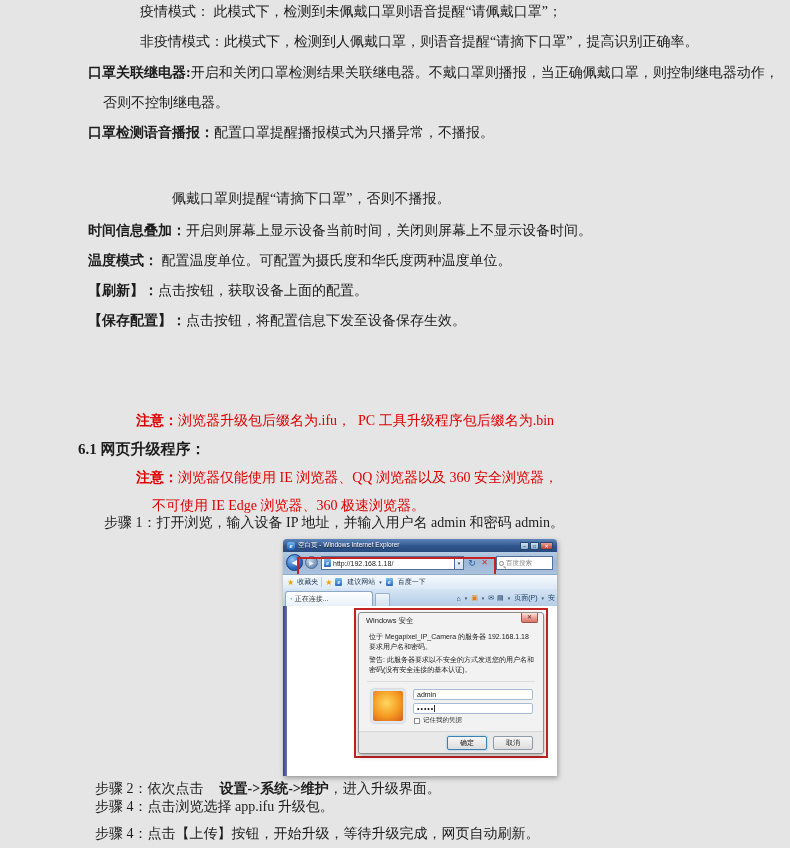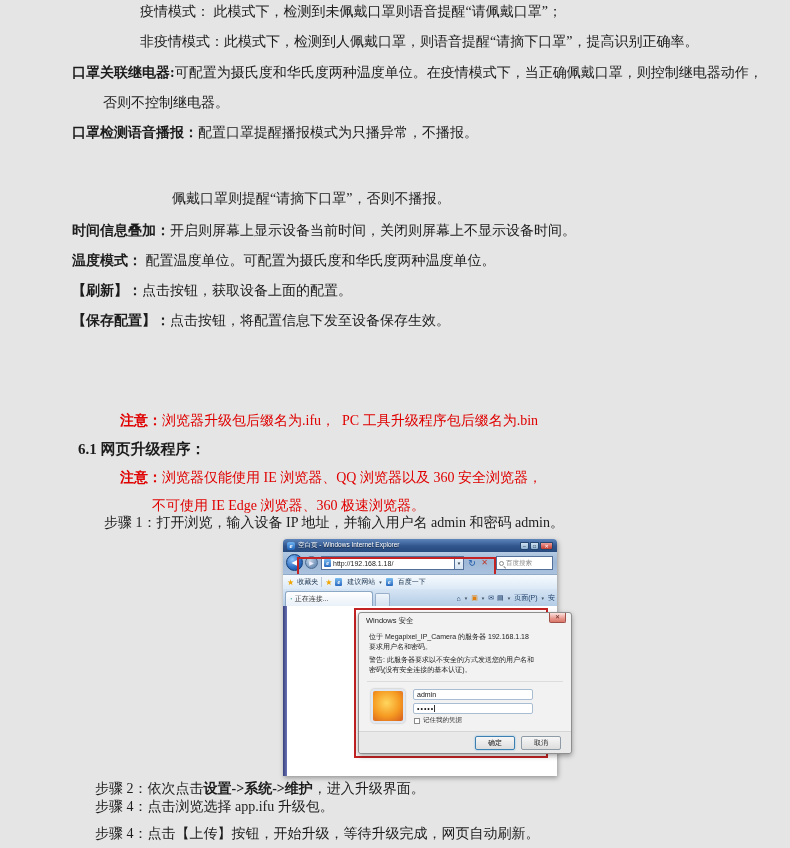--- a/index.html
+++ b/index.html
@@ -1,19 +1,19 @@
 <!DOCTYPE html>
 <html><head>
 <meta charset="utf-8">
 <style>
   html,body{margin:0;padding:0;background:#fff;}
   #page{position:relative;width:790px;height:848px;background:#e5e5e5;overflow:hidden;
         font-family:"Liberation Serif","DejaVu Serif",serif;color:#1c1c1c;}
   .ln{position:absolute;font-size:14px;line-height:20px;white-space:nowrap;}
-  .b{font-weight:bold;}
+  .b{font-weight:bold;margin-left:16px;}
   .red{color:#e00000;}
   .pre{white-space:pre;}
   .h1{font-size:20px;font-weight:bold;letter-spacing:1px;}
   .h2{font-size:15px;font-weight:bold;}
 
   
   #shot{position:absolute;left:283px;top:539px;width:274px;height:237px;
         font-family:"Liberation Sans","DejaVu Sans",sans-serif;
         box-shadow:1px 2px 5px rgba(0,0,0,.35);border-radius:4px 4px 0 0;}
   #shot *{box-sizing:border-box;}
@@ -72,21 +72,21 @@
   .tabstub{width:15px;height:13px;background:linear-gradient(#eef4fa,#d4e2f0);border:1px solid #9ab0ca;
         border-bottom:none;border-radius:2px 2px 0 0;margin-left:2px;}
   .cmds{margin-left:auto;display:flex;align-items:center;gap:3px;font-size:7px;color:#1d3d66;
         white-space:nowrap;padding-bottom:3px;}
   .feeds{color:#e08010;}
 
   .pagearea{position:absolute;left:0;top:67px;right:0;bottom:0;background:#fff;}
   .leftstrip{position:absolute;left:0;top:0;width:4px;bottom:0;background:linear-gradient(90deg,#39407e,#6a74b4);}
 
   .ann2{position:absolute;left:71px;top:69px;width:194px;height:150px;border:2px solid #c42323;}
-  .dlg{position:absolute;left:75px;top:73px;width:214px;height:142px;background:#f2f2f2;border:1px solid #8e8e8e;
+  .dlg{position:absolute;left:75px;top:73px;width:186px;height:142px;background:#f2f2f2;border:1px solid #8e8e8e;
         border-radius:3px;box-shadow:0 2px 5px rgba(0,0,0,.35);}
   .dlg-title{position:absolute;left:7px;top:3px;font-size:7.5px;color:#1a1a1a;}
   .dlg-close{position:absolute;right:5px;top:0;width:17px;height:10px;border:1px solid #a05048;border-top:none;
         background:linear-gradient(#fbe3df,#e8988e 60%,#d9776a);border-radius:0 0 2px 2px;
         font-size:6px;line-height:9px;text-align:center;color:#5d1f18;}
   .dlg-msg{position:absolute;left:10px;top:19px;width:166px;font-size:7px;line-height:9.5px;color:#1a1a1a;
         white-space:normal;}
   .dlg-warn{position:absolute;left:10px;top:42px;width:166px;font-size:7px;line-height:9.5px;color:#1a1a1a;
         white-space:normal;}
   .dlg-hr{position:absolute;left:8px;right:8px;top:68px;height:1px;background:#dcdcdc;}
@@ -106,21 +106,21 @@
   .btn.ok{right:56px;border-color:#3c7fb1;box-shadow:0 0 2px #7ab8e0;}
   .btn.cancel{right:10px;}
 </style>
 </head>
 <body>
 
 <div id="page">
 
   <div class="ln" style="left:140px;top:2px"><span>疫情模式：</span><span> 此模式下，检测到未佩戴口罩则语音提醒“请佩戴口罩”；</span></div>
   <div class="ln" style="left:140px;top:32px"><span>非疫情模式：</span><span>此模式下，检测到人佩戴口罩，则语音提醒“请摘下口罩”，提高识别正确率。</span></div>
-  <div class="ln" style="left:72px;top:63px"><span class="b">口罩关联继电器:</span><span>可配置为摄氏度和华氏度两种温度单位。在疫情模式下，当正确佩戴口罩，则控制继电器动作，</span></div>
+  <div class="ln" style="left:72px;top:63px"><span class="b">口罩关联继电器:</span><span>开启和关闭口罩检测结果关联继电器。不戴口罩则播报，当正确佩戴口罩，则控制继电器动作，</span></div>
   <div class="ln" style="left:103px;top:93px"><span>否则不控制继电器。</span></div>
   <div class="ln" style="left:72px;top:123px"><span class="b">口罩检测语音播报：</span><span>配置口罩提醒播报模式为只播异常，不播报。</span></div>
   <div class="ln" style="left:172px;top:189px"><span>佩戴口罩则提醒“请摘下口罩”，否则不播报。</span></div>
   <div class="ln" style="left:72px;top:221px"><span class="b">时间信息叠加：</span><span>开启则屏幕上显示设备当前时间，关闭则屏幕上不显示设备时间。</span></div>
   <div class="ln" style="left:72px;top:251px"><span class="b">温度模式：</span><span> 配置温度单位。可配置为摄氏度和华氏度两种温度单位。</span></div>
   <div class="ln" style="left:72px;top:281px"><span class="b">【刷新】：</span><span>点击按钮，获取设备上面的配置。</span></div>
   <div class="ln" style="left:72px;top:311px"><span class="b">【保存配置】：</span><span>点击按钮，将配置信息下发至设备保存生效。</span></div>
 
 
   <div class="ln red" style="left:120px;top:411px"><span class="b">注意：</span><span class="pre">浏览器升级包后缀名为.ifu，  PC 工具升级程序包后缀名为.bin</span></div>

